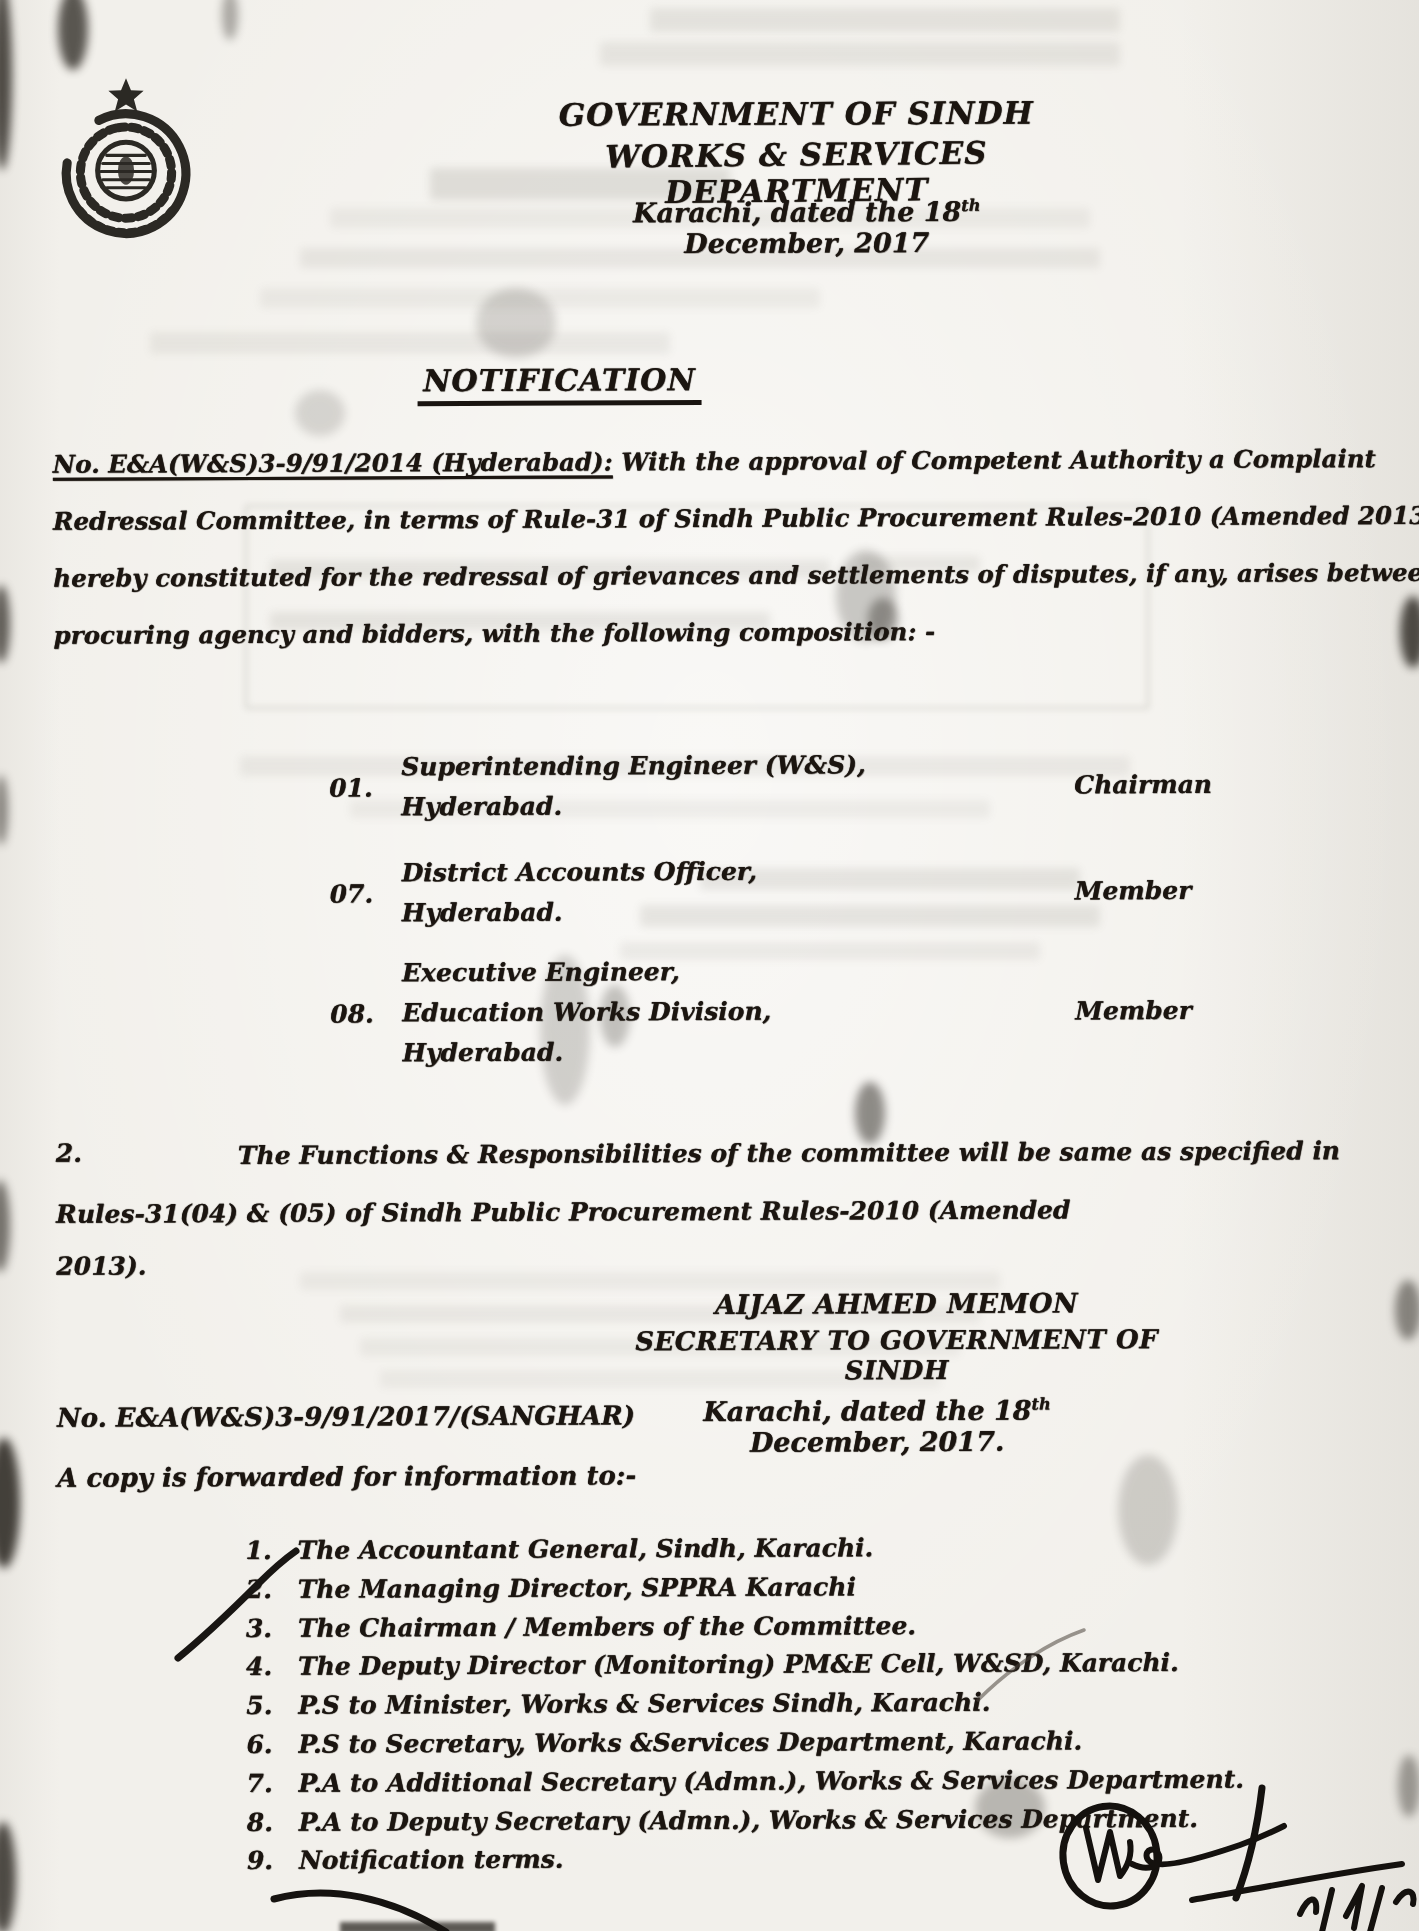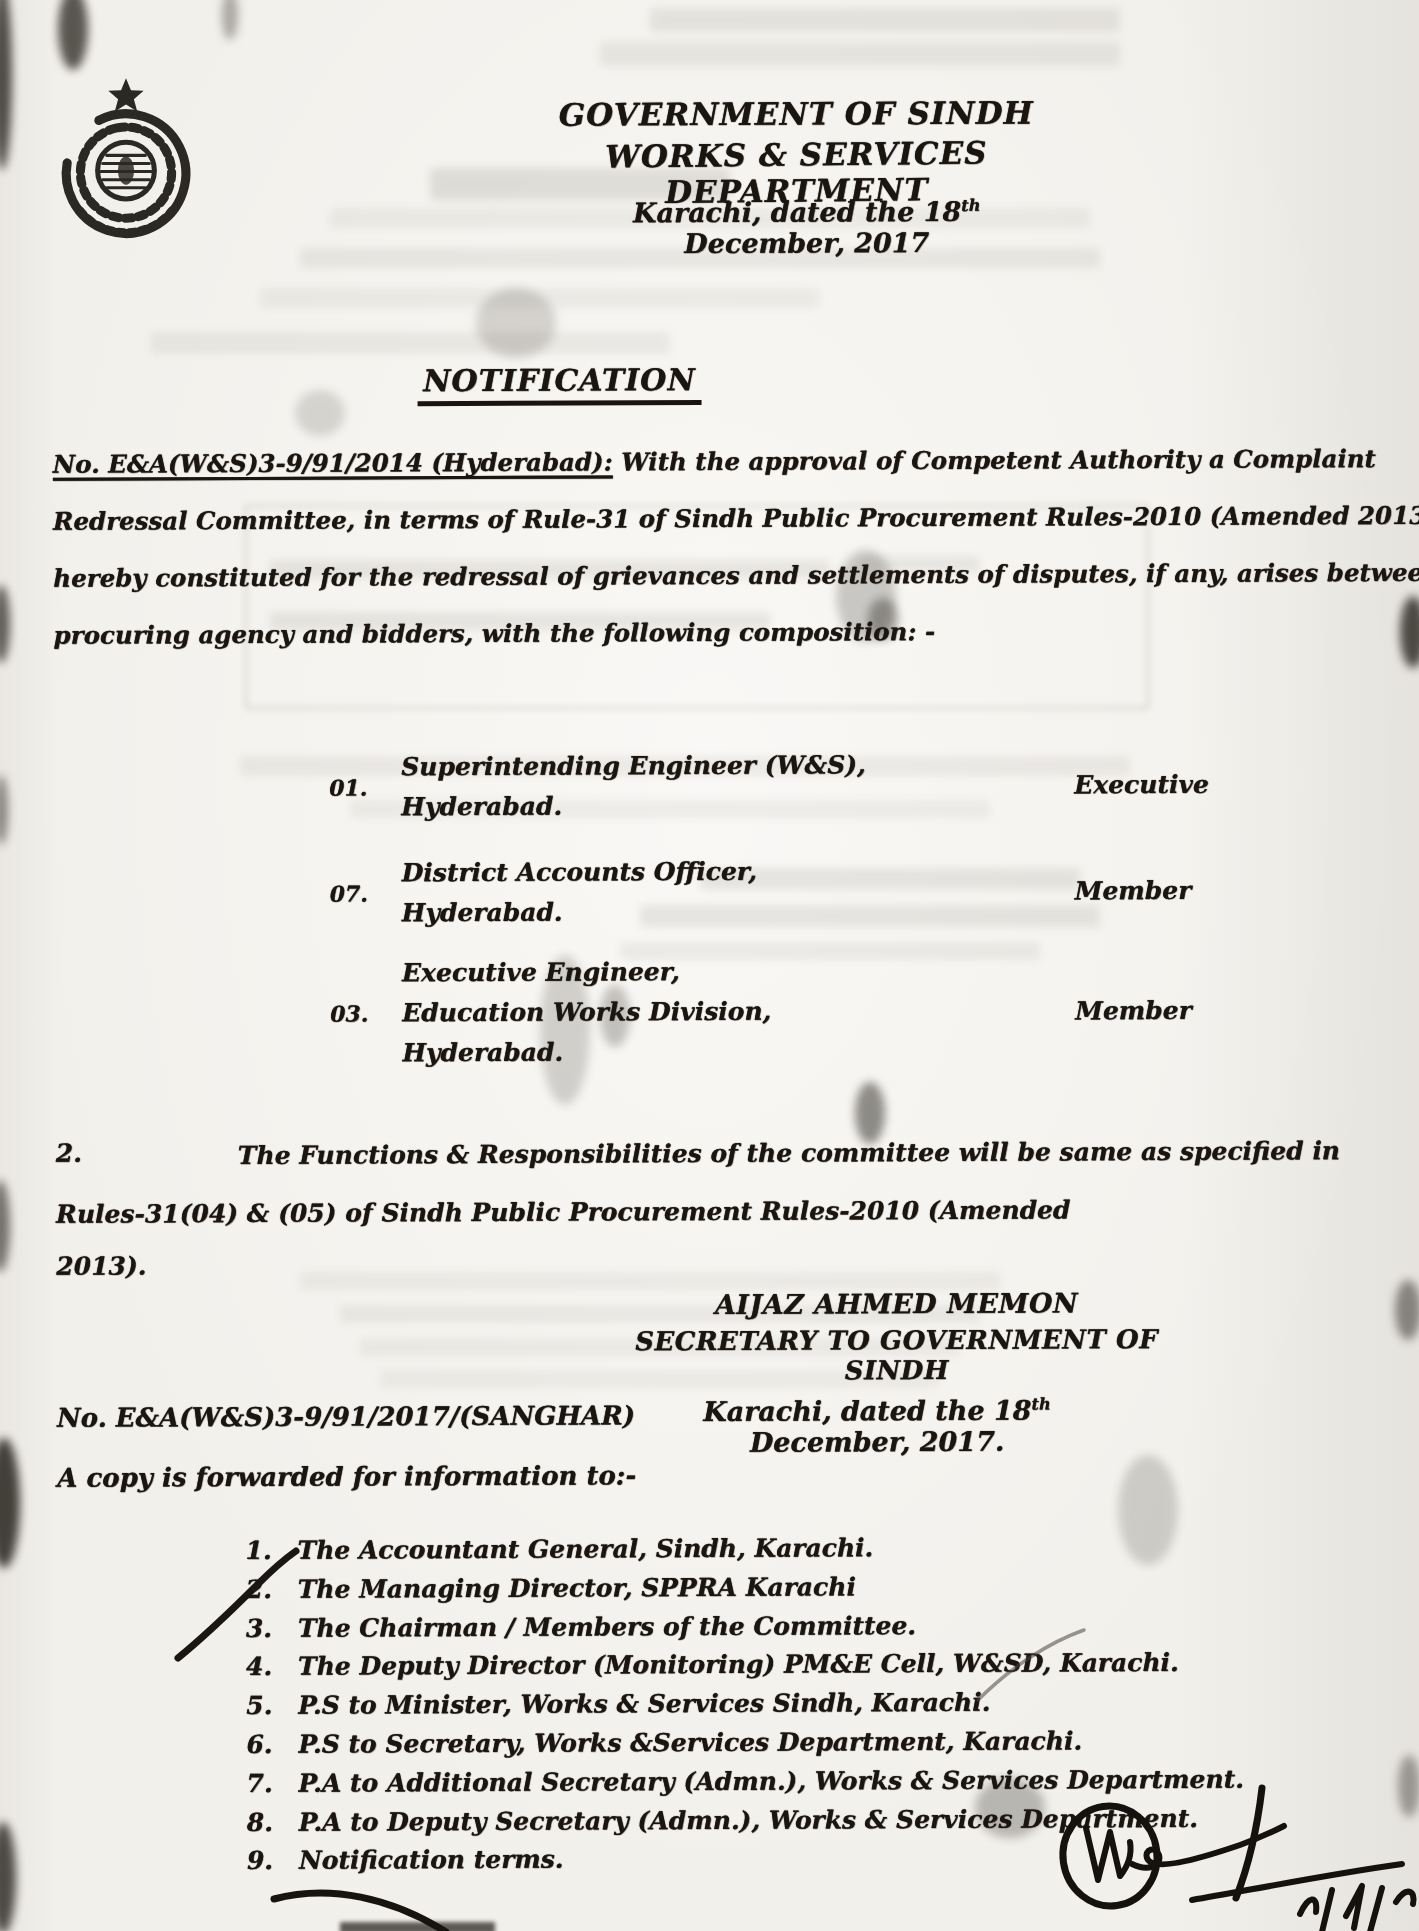--- a/index.html
+++ b/index.html
@@ -24,21 +24,21 @@
   .hdr2{left:478px;top:137px;width:644px;text-align:center;font-size:31px;letter-spacing:1px;transform:rotate(-0.35deg);}
   .hdate{left:560px;top:197px;width:500px;text-align:center;font-size:27px;}
   sup{font-size:60%;font-weight:700;}
   .notif{left:420px;top:362px;width:284px;text-align:center;font-size:30px;letter-spacing:1px;
          border-bottom:5px solid #191410;padding-bottom:3px;}
   .para1{left:55px;top:436px;width:1064px;font-size:24.5px;}
   .pline{display:block;height:57px;line-height:52px;text-align:justify;text-align-last:justify;white-space:nowrap;}
   .pline.last{text-align-last:left;white-space:normal;}
   .refno{text-decoration:underline;text-decoration-thickness:3px;text-underline-offset:5px;}
   .crow{position:absolute;left:330px;width:890px;display:flex;align-items:center;}
-  .cnum{position:absolute;left:0;width:62px;font-size:22px;}
+  .cnum{position:absolute;left:0;width:62px;font-size:25px;}
   .clines{position:absolute;left:72px;width:530px;font-size:25px;line-height:40px;}
   .cline{display:block;}
   .crole{position:absolute;left:745px;font-size:25px;}
   .para2{left:55px;top:1128px;width:1064px;font-size:25px;}
   .p2num{position:absolute;left:0;top:8px;font-size:25px;}
   .p2l1{display:block;height:58px;line-height:52px;padding-left:182px;text-align:justify;text-align-last:justify;white-space:nowrap;box-sizing:border-box;}
   .p2l2{display:block;height:58px;line-height:52px;}
   .signame{left:650px;top:1289px;width:490px;text-align:center;font-size:27px;letter-spacing:.5px;}
   .sigtitle{left:620px;top:1326px;width:550px;text-align:center;font-size:26px;letter-spacing:.5px;}
   .fref{left:55px;top:1400px;font-size:26px;}
@@ -136,32 +136,32 @@
       <span class="pline">hereby constituted for the redressal of grievances and settlements of disputes, if any, arises between</span>
       <span class="pline last">procuring agency and bidders, with the following composition: -</span>
     </div>
 
     <div class="crow ink" style="top:742px;height:88px;">
       <span class="cnum">01.</span>
       <span class="clines">
         <span class="cline">Superintending Engineer (W&amp;S),</span>
         <span class="cline">Hyderabad.</span>
       </span>
-      <span class="crole">Executive</span>
+      <span class="crole">Chairman</span>
     </div>
     <div class="crow ink" style="top:848px;height:88px;">
       <span class="cnum">07.</span>
       <span class="clines">
         <span class="cline">District Accounts Officer,</span>
         <span class="cline">Hyderabad.</span>
       </span>
       <span class="crole">Member</span>
     </div>
     <div class="crow ink" style="top:950px;height:124px;">
-      <span class="cnum">03.</span>
+      <span class="cnum">08.</span>
       <span class="clines">
         <span class="cline">Executive Engineer,</span>
         <span class="cline">Education Works Division,</span>
         <span class="cline">Hyderabad.</span>
       </span>
       <span class="crole">Member</span>
     </div>
 
     <div class="abs ink para2">
       <span class="p2num">2.</span>

